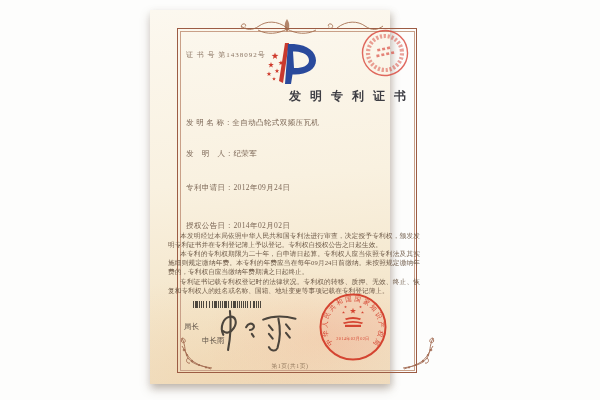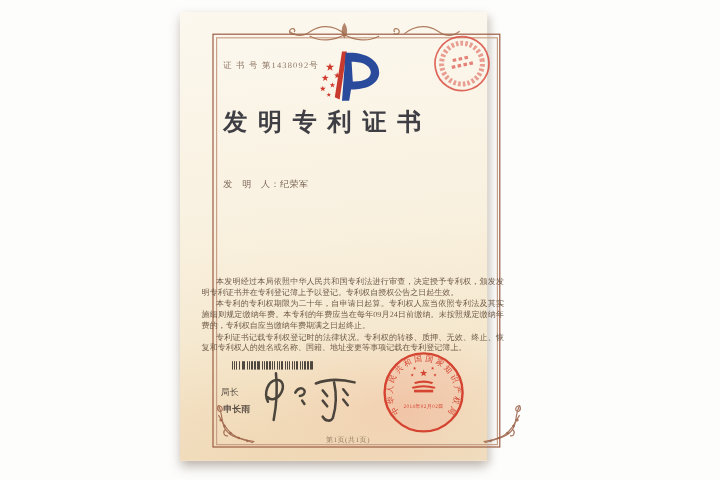--- a/index.html
+++ b/index.html
@@ -4,37 +4,37 @@
 <style>
   html,body{margin:0;padding:0;background:#ffffff;}
   .stage{position:relative;width:600px;height:400px;background:#fdfdfc;overflow:hidden;
          font-family:"Liberation Serif", serif;}
   
   .paper{position:absolute;left:150px;top:10px;width:240px;height:374px;
     background:
       radial-gradient(ellipse 170px 95px at 72% 88%, rgba(243,186,152,.38), transparent 70%),
       radial-gradient(ellipse 210px 130px at 28% 96%, rgba(240,206,164,.42), transparent 72%),
       linear-gradient(175deg,#fcf8ef 0%,#f9f1e0 45%,#f4e6cb 78%,#efddbf 100%);
-    box-shadow:0 5px 9px rgba(140,125,110,.45), 3px 3px 6px rgba(165,152,135,.25);padding-left:16px;}
+    box-shadow:0 5px 9px rgba(140,125,110,.45), 3px 3px 6px rgba(165,152,135,.25);}
   .cert-border{position:absolute;left:27px;top:18px;width:238px;height:343px;
     border:1px solid #9c5c44;}
   .cert-border::after{content:"";position:absolute;inset:1.5px;border:1px solid #c9a088;}
   
   .cert-no{position:absolute;left:36px;top:40px;font-size:7px;letter-spacing:1px;color:#8a7462;}
-  .title{position:absolute;left:27px;top:78px;width:238px;text-align:left;
-    font-size:20px;font-weight:600;color:#3e3e44;letter-spacing:9px;text-indent:9px;}
+  .title{position:absolute;left:27px;top:78px;width:238px;text-align:right;
+    font-size:12px;font-weight:600;color:#3e3e44;letter-spacing:9px;text-indent:9px;}
   .frow{position:absolute;left:36px;font-size:7.5px;color:#7b6655;letter-spacing:.4px;white-space:nowrap;}
   .notice{position:absolute;left:18px;top:221px;width:252px;font-size:6.7px;line-height:1.36;
     color:#6f5b49;text-align:justify;}
   .notice p{margin:0;text-indent:1.8em;}
   .barcode{position:absolute;left:43px;top:291px;width:68px;height:7px;opacity:.8;
     background:repeating-linear-gradient(90deg,#24211d 0 1.1px,transparent 1.1px 2px,
       #24211d 2px 2.8px,transparent 2.8px 3.5px,#24211d 3.5px 4.9px,transparent 4.9px 6.3px);}
   .director-title{position:absolute;left:34px;top:312px;font-size:7.5px;color:#5f5348;}
-  .director-name{position:absolute;left:36px;top:326px;font-size:7.5px;color:#5f5348;font-weight:bold;}
+  .director-name{position:absolute;left:52px;top:326px;font-size:7.5px;color:#5f5348;}
   .footer{position:absolute;left:90px;top:352px;width:100px;text-align:center;
     font-size:5.8px;color:#93795e;letter-spacing:.5px;}
   
   .logo{position:absolute;left:110px;top:32px;width:60px;height:44px;}
   .stamp-small{position:absolute;left:209px;top:17px;width:52px;height:52px;color:#d8453a;}
   .seal-big{position:absolute;left:168px;top:282px;width:70px;height:70px;color:#d23826;opacity:.92;}
   .signature{position:absolute;left:60px;top:295px;width:95px;height:52px;color:#3a352f;opacity:.9;}
   .orn-top{position:absolute;left:87px;top:6px;width:100px;height:24px;color:#a06848;}
   .orn-bl{position:absolute;left:28px;top:326px;width:36px;height:36px;color:#9c6248;}
   .orn-br{position:absolute;left:251px;top:326px;width:36px;height:36px;color:#9c6248;transform:scaleX(-1);}
@@ -93,22 +93,31 @@
         <use href="#star" transform="translate(9,32) scale(2.6)"></use>
         <use href="#star" transform="translate(14,37) scale(2)"></use>
       </g>
       <polygon points="25,1 29,1 23,41 19,39" fill="#c8392e"></polygon>
       <path fill-rule="evenodd" fill="#2a4a9c" d="M28 2 L34 2 C48 3 56 10 56 18.5 C56 27 47 32.5 35 32.5 L32.5 32.5 L31 42 L25 42 Z
            M33 9.5 L35 9.5 C44 10 49 13.5 49 18.5 C49 23.5 42.5 26 35.5 26 L34 26 Z"></path>
     </svg>
 
     <div class="title">发明专利证书</div>
 
+    <div class="frow" style="top:108px">
+      <span>发 明 名 称：</span><span>全自动凸轮式双频压瓦机</span>
+    </div>
     <div class="frow" style="top:139px">
       <span>发　明　人：</span><span>纪荣军</span>
+    </div>
+    <div class="frow" style="top:173px">
+      <span>专利申请日：</span><span>2012年09月24日</span>
+    </div>
+    <div class="frow" style="top:211px">
+      <span>授权公告日：</span><span>2014年02月02日</span>
     </div>
 
     <div class="notice">
       <p>本发明经过本局依照中华人民共和国专利法进行审查，决定授予专利权，颁发发明专利证书并在专利登记簿上予以登记。专利权自授权公告之日起生效。</p>
       <p>本专利的专利权期限为二十年，自申请日起算。专利权人应当依照专利法及其实施细则规定缴纳年费。本专利的年费应当在每年09月24日前缴纳。未按照规定缴纳年费的，专利权自应当缴纳年费期满之日起终止。</p>
       <p>专利证书记载专利权登记时的法律状况。专利权的转移、质押、无效、终止、恢复和专利权人的姓名或名称、国籍、地址变更等事项记载在专利登记簿上。</p>
     </div>
 
     <div class="barcode"></div>
 

